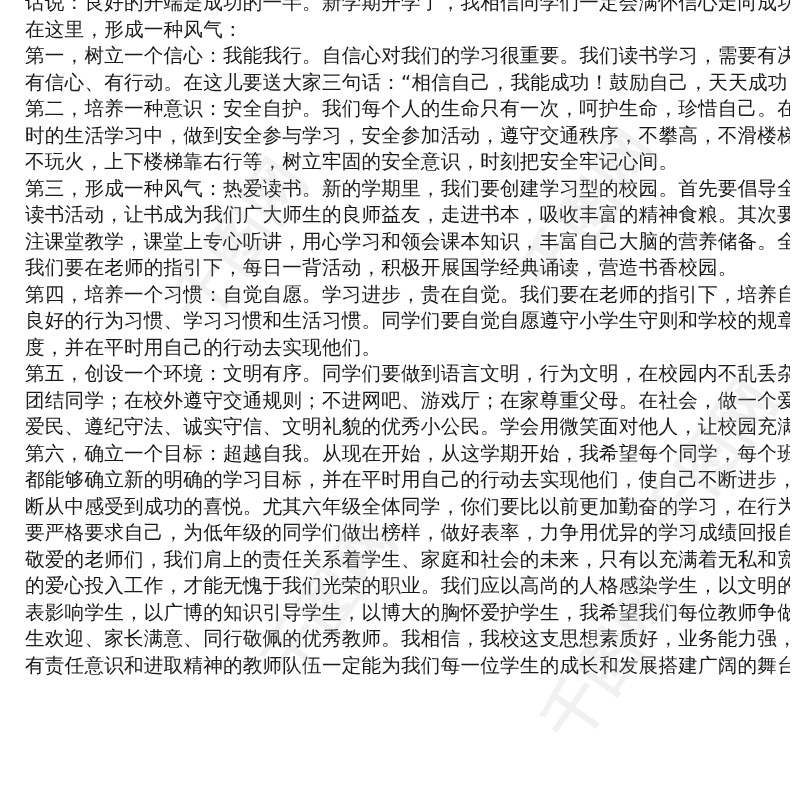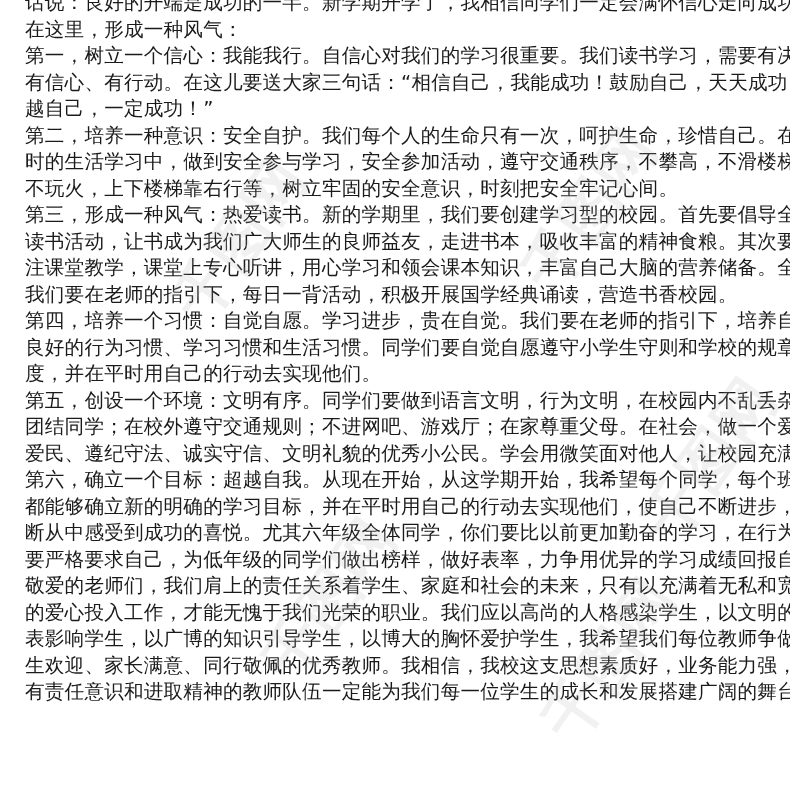--- a/index.html
+++ b/index.html
@@ -26,21 +26,20 @@
   }
 </style>
 </head>
 <body>
 
 <div class="page">
   <div class="line">话说：良好的开端是成功的一半。新学期开学了，我相信同学们一定会满怀信心走向成功。</div>
   <div class="line">在这里，形成一种风气：</div>
   <div class="line">第一，树立一个信心：我能我行。自信心对我们的学习很重要。我们读书学习，需要有决心、</div>
   <div class="line">有信心、有行动。在这儿要送大家三句话：“相信自己，我能成功！鼓励自己，天天成功！超</div>
-  <div class="line">越自己，一定成功！”</div>
   <div class="line">第二，培养一种意识：安全自护。我们每个人的生命只有一次，呵护生命，珍惜自己。在平</div>
   <div class="line">时的生活学习中，做到安全参与学习，安全参加活动，遵守交通秩序，不攀高，不滑楼梯，</div>
   <div class="line">不玩火，上下楼梯靠右行等，树立牢固的安全意识，时刻把安全牢记心间。</div>
   <div class="line">第三，形成一种风气：热爱读书。新的学期里，我们要创建学习型的校园。首先要倡导全员</div>
   <div class="line">读书活动，让书成为我们广大师生的良师益友，走进书本，吸收丰富的精神食粮。其次要关</div>
   <div class="line">注课堂教学，课堂上专心听讲，用心学习和领会课本知识，丰富自己大脑的营养储备。全校</div>
   <div class="line">我们要在老师的指引下，每日一背活动，积极开展国学经典诵读，营造书香校园。</div>
   <div class="line">第四，培养一个习惯：自觉自愿。学习进步，贵在自觉。我们要在老师的指引下，培养自己</div>
   <div class="line">良好的行为习惯、学习习惯和生活习惯。同学们要自觉自愿遵守小学生守则和学校的规章制</div>
   <div class="line">度，并在平时用自己的行动去实现他们。</div>

